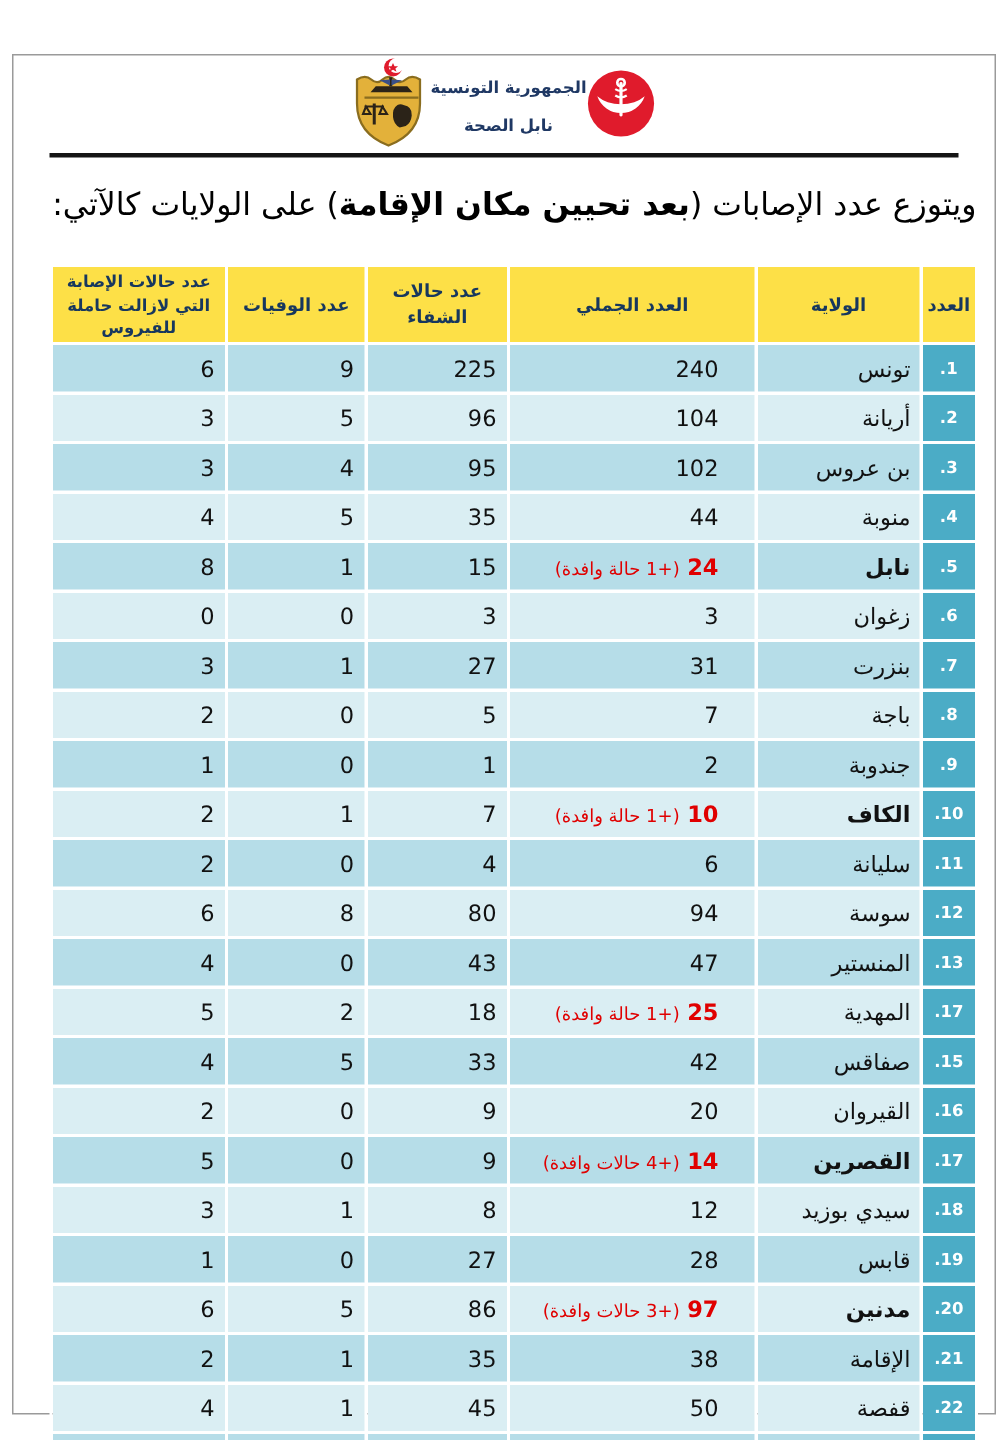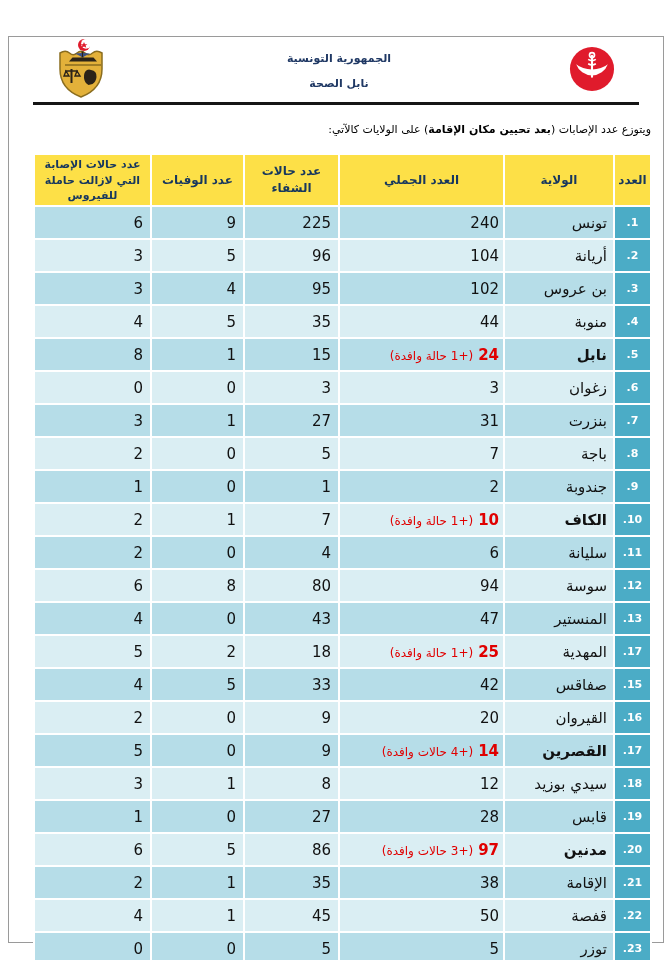--- a/index.html
+++ b/index.html
@@ -6,30 +6,30 @@
   body{
     width:672px;height:960px;background:#ffffff;position:relative;
     font-family:"DejaVu Sans", sans-serif;overflow:hidden;
   }
   .sheet{
     position:absolute;left:8px;top:36px;width:654px;height:905px;
     border:1px solid #9a9a9a;background:#fff;
   }
   
   .hdr{
-    direction:rtl;display:flex;align-items:center;justify-content:space-between;
+    direction:rtl;display:flex;align-items:center;justify-content:center;
     padding:3px 48px 0 48px;height:62px;
   }
   .gov{
     text-align:center;color:#1f3864;font-weight:bold;font-size:11px;line-height:2.3;
   }
   .rule{height:3px;background:#151515;margin:0 24px;}
   
   .title{
-    direction:rtl;text-align:right;color:#000;font-size:11px;
+    direction:rtl;text-align:right;color:#000;font-size:21px;
     padding:6px 12px 5px 16px;line-height:1.3;margin-top:12px;
   }
   .title b{font-weight:bold;}
   
   table{
     direction:rtl;border-collapse:collapse;table-layout:fixed;
     width:617px;margin:1px 11px 0 auto;
   }
   th,td{border:2px solid #ffffff;overflow:hidden;vertical-align:middle;}
   thead th{
@@ -38,21 +38,21 @@
   }
   thead th.th-long{font-size:11px;line-height:1.4;}
   tbody td{height:29px;font-size:15px;color:#111;}
   td.c-num{
     background:#4bacc6;color:#ffffff;font-size:11px;font-weight:bold;
     text-align:center;
   }
   td.c-name{text-align:right;padding-right:6px;font-size:15px;}
   td.c-name.bold{font-weight:bold;padding-left:44px;}
   td.c-val{text-align:right;padding-right:7px;}
-  td.c-total{padding-right:4px;}
+  td.c-total{padding-right:24px;}
   tbody tr:nth-child(odd) td:not(.c-num){background:#b6dde8;}
   tbody tr:nth-child(even) td:not(.c-num){background:#daeef3;}
   .tot-val{unicode-bidi:plaintext;}
   .c-total.red .tot-val{color:#e00000;font-weight:bold;}
   .c-total.red .tot-note{color:#e00000;font-weight:normal;font-size:12px;margin-right:5px;}
   .tot-note:empty{display:none;}
   
   .logo-box{flex:0 0 auto;}
 </style>
 </head>

